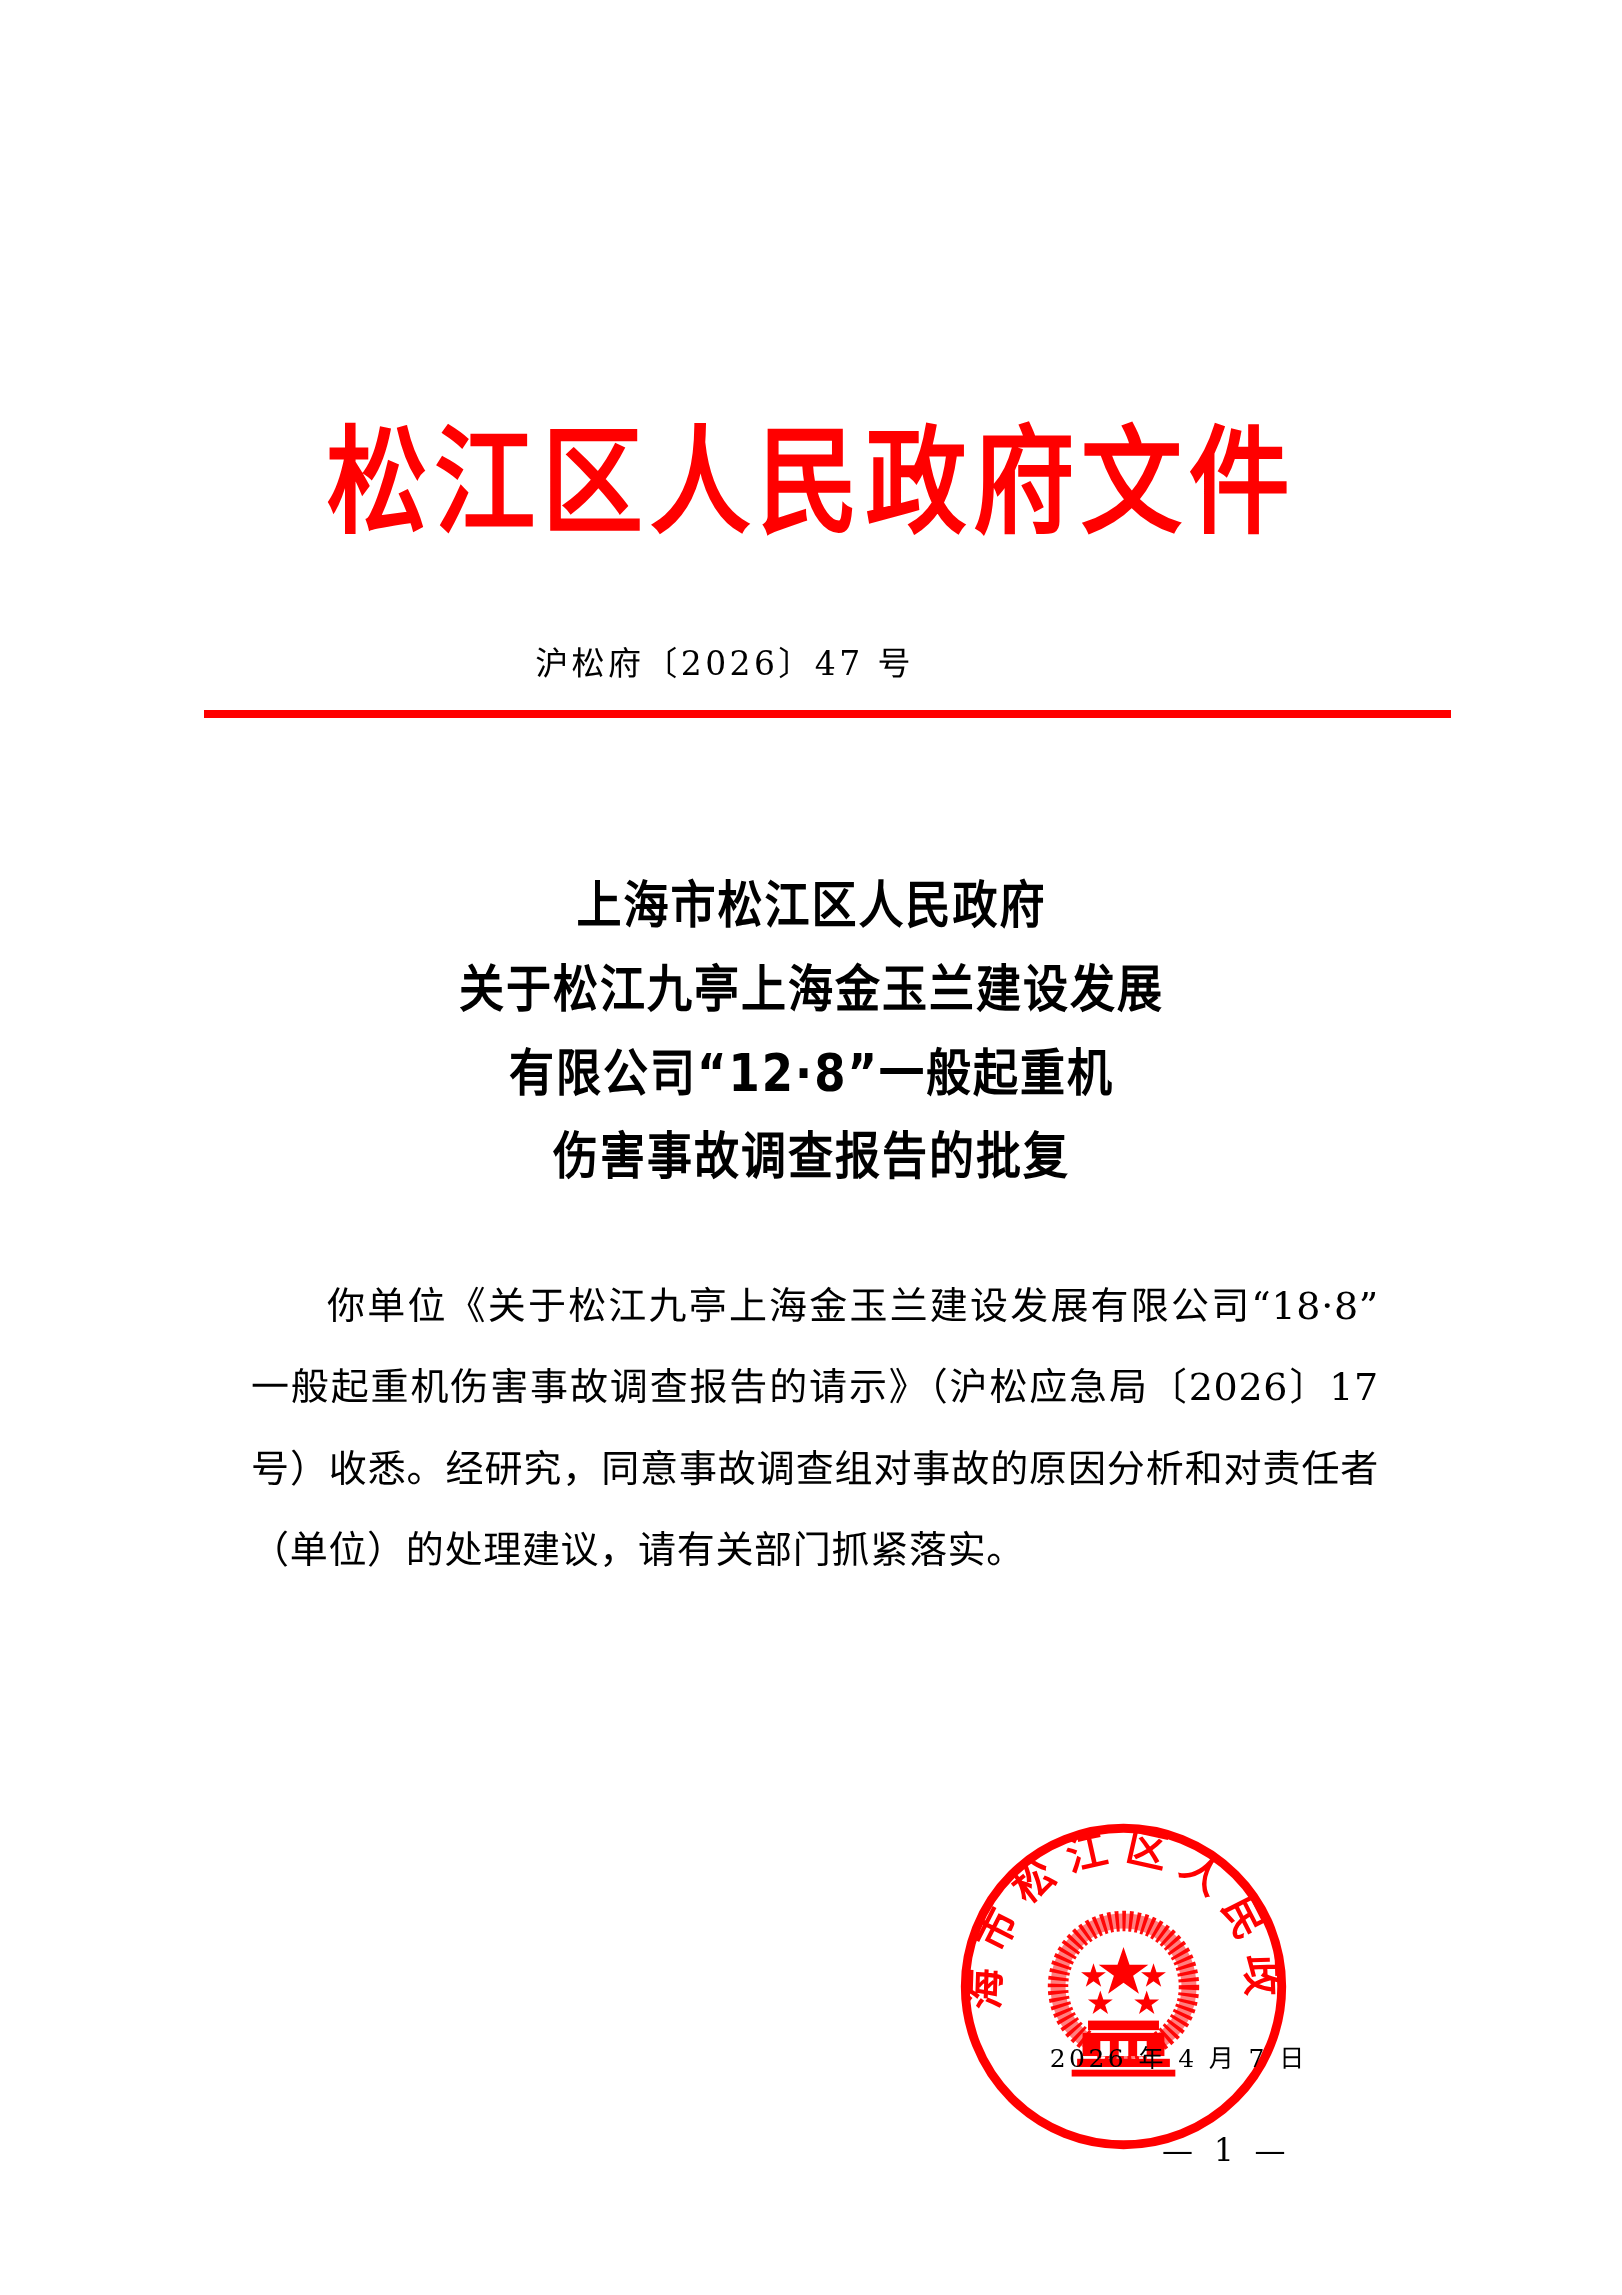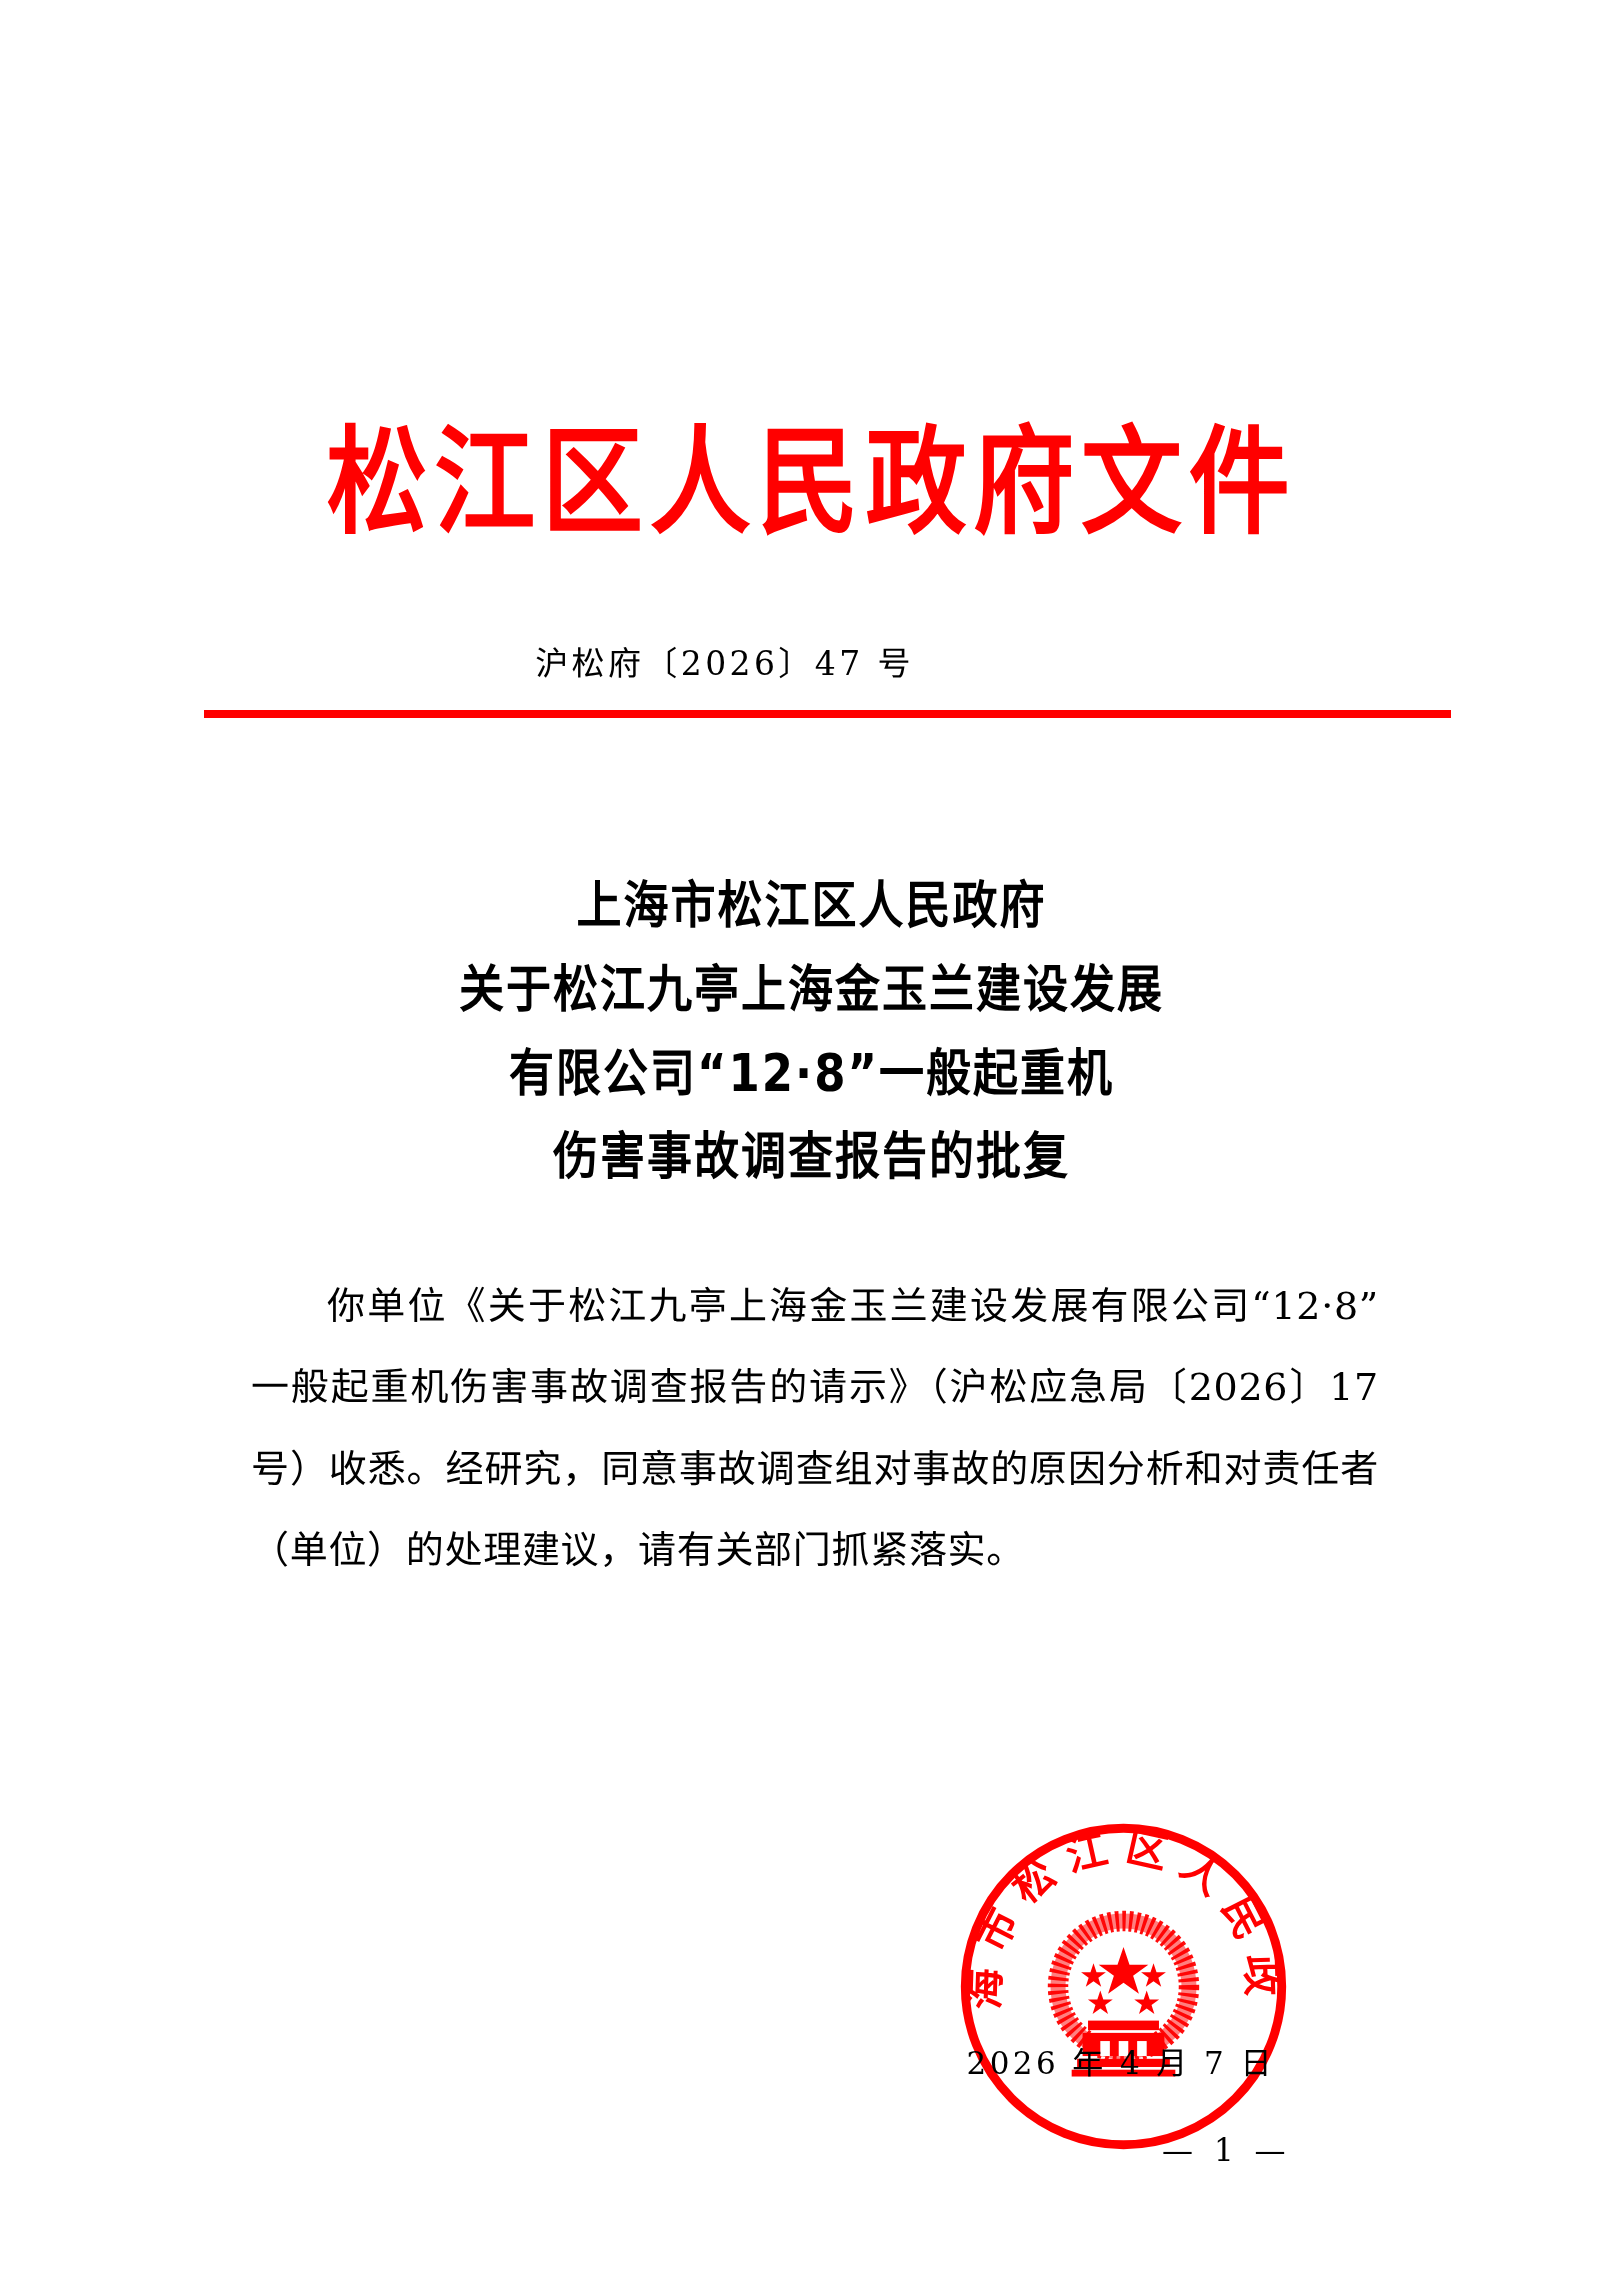--- a/index.html
+++ b/index.html
@@ -122,23 +122,24 @@
   }
   .seal svg { display: block; width: 341px; height: 341px; }
 
   .sign-date {
     position: absolute;
     left: 13.6px;
     top: 222px;
     width: 341px;
     color: #000000;
     font-family: "DejaVu Serif", "Liberation Serif", serif;
-    font-size: 31px;
+    font-size: 25px;
     letter-spacing: 3.4px;
     white-space: nowrap;
+    text-align: right;
   }
 
   
   .page-number {
     position: absolute;
     left: 1022px;
     top: 2132px;
     width: 409px;
     text-align: center;
     color: #000000;
@@ -160,21 +161,21 @@
   <div class="red-rule"></div>
 
   <div class="doc-title">
     <span class="tline">上海市松江区人民政府</span>
     <span class="tline">关于松江九亭上海金玉兰建设发展</span>
     <span class="tline">有限公司“12·8”一般起重机</span>
     <span class="tline">伤害事故调查报告的批复</span>
   </div>
 
   <div class="body-block">
-    <span class="para para-indent">你单位《关于松江九亭上海金玉兰建设发展有限公司“12·8”一般起重机伤害事故调查报告的请示》（沪松应急局〔2026〕17 号）收悉。经研究，同意事故调查组对事故的原因分析和对责任者（单位）的处理建议，请有关部门抓紧落实。</span>
+    <span class="para para-indent">你单位《关于松江九亭上海金玉兰建设发展有限公司“18·8”一般起重机伤害事故调查报告的请示》（沪松应急局〔2026〕17 号）收悉。经研究，同意事故调查组对事故的原因分析和对责任者（单位）的处理建议，请有关部门抓紧落实。</span>
   </div>
 
   <div class="sign-area">
 
     <div class="seal">
       <svg viewBox="0 0 500 500" xmlns="http://www.w3.org/2000/svg">
         <defs>
           <path id="sealArc" d="M 250,250 m -182,0 a 182,182 0 1,1 364,0" fill="none"></path>
         </defs>
 

